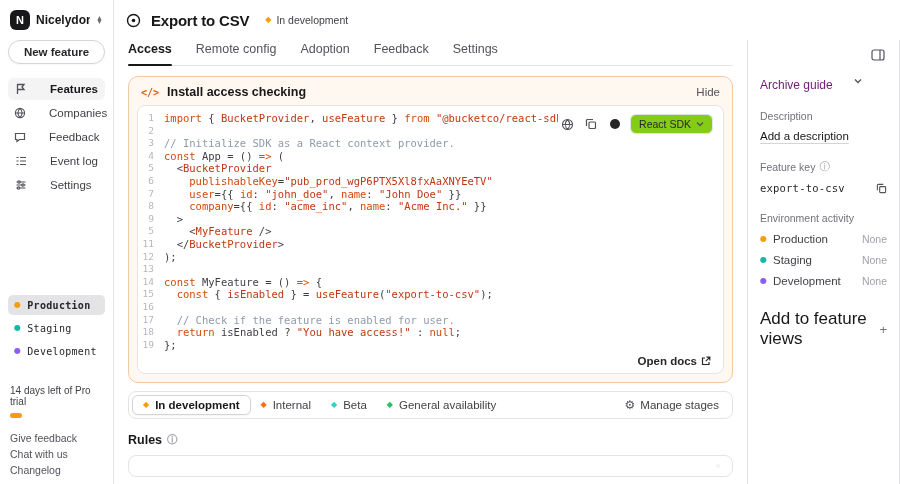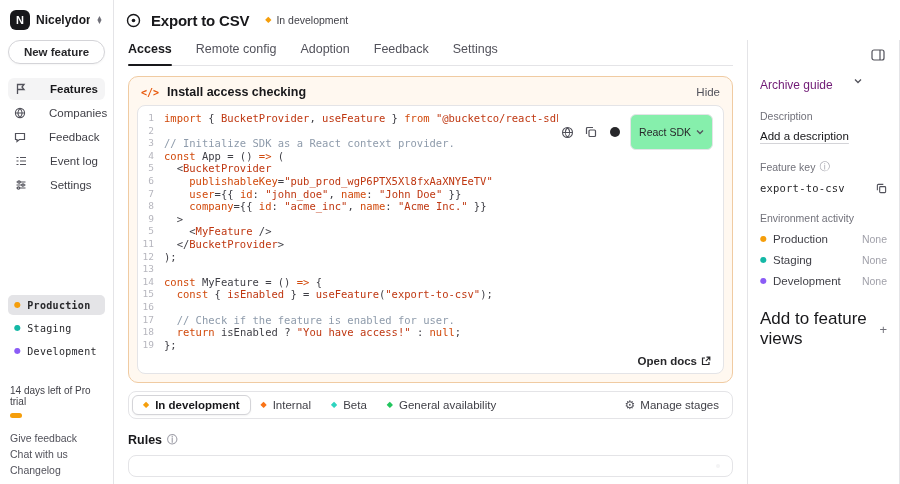--- a/index.html
+++ b/index.html
@@ -48,21 +48,21 @@
   .code-glyph{font-family:"DejaVu Sans Mono",monospace;font-size:10px;font-weight:bold;color:#e8590c}
   .card-title{font-size:12.5px;font-weight:700}
   .hide-btn{margin-left:auto;font-size:11.5px;color:#52525b;cursor:pointer}
   .code-wrap{margin:0 8px;background:#fff;border:1px solid #e4e4e7;border-radius:8px;padding:6px 0 22px;position:relative}
   .code-line{display:flex;line-height:12.6px;height:12.6px}
   .ln{width:26px;min-width:26px;text-align:right;padding-right:10px;color:#b6b6be;font-family:"DejaVu Sans Mono",monospace;font-size:9.5px}
   .lc{font-family:"DejaVu Sans Mono",monospace;font-size:10.5px;white-space:pre}
   .tok-k{color:#d1490b}.tok-v{color:#bf3711}.tok-a{color:#d1490b}.tok-s{color:#bf3711}.tok-p{color:#3f3f46}.tok-c{color:#8e9bab}
   .code-toolbar{position:absolute;top:8px;right:10px;display:flex;align-items:center;gap:6px;background:#fff}
   .tool-btn{width:18px;height:18px;border:none;background:#fff;border-radius:4px;display:flex;align-items:center;justify-content:center;color:#52525b;cursor:pointer}
-  .sdk-select{display:flex;align-items:center;gap:5px;border:1px solid #e4e4e7;border-radius:6px;background:#86efac;padding:2px 8px;font-size:10.5px;color:#27272a;cursor:pointer;height:36px}
+  .sdk-select{display:flex;align-items:center;gap:5px;border:1px solid #e4e4e7;border-radius:6px;background:#84cc16;padding:2px 8px;font-size:10.5px;color:#27272a;cursor:pointer;height:20px}
   .open-docs{position:absolute;right:12px;bottom:6px;display:flex;align-items:center;gap:4px;font-size:11.5px;font-weight:600;color:#27272a;cursor:pointer;background:#fff}
 
   
   .section-label{font-size:12.5px;font-weight:700;margin-top:14px;display:flex;align-items:center;gap:5px}
   .stage-row{margin-top:8px;border:1px solid #e4e4e7;border-radius:8px;display:flex;align-items:center;padding:3px;height:28px}
   .stage-opt{display:flex;align-items:center;gap:6px;font-size:11.5px;color:#3f3f46;padding:3px 10px;border-radius:6px;cursor:pointer;white-space:nowrap}
   .stage-opt.selected{background:#fff;border:1px solid #d4d4d8;box-shadow:0 1px 2px rgba(0,0,0,.05);color:#18181b;font-weight:700}
   .manage-stages{margin-left:auto;display:flex;align-items:center;gap:5px;font-size:11.5px;color:#3f3f46;padding-right:10px;cursor:pointer}
   .gear{font-size:12px;color:#52525b;font-family:"DejaVu Sans",sans-serif}
   .info-ic{color:#a1a1aa;font-size:10.5px;font-family:"DejaVu Sans",sans-serif;cursor:pointer}

